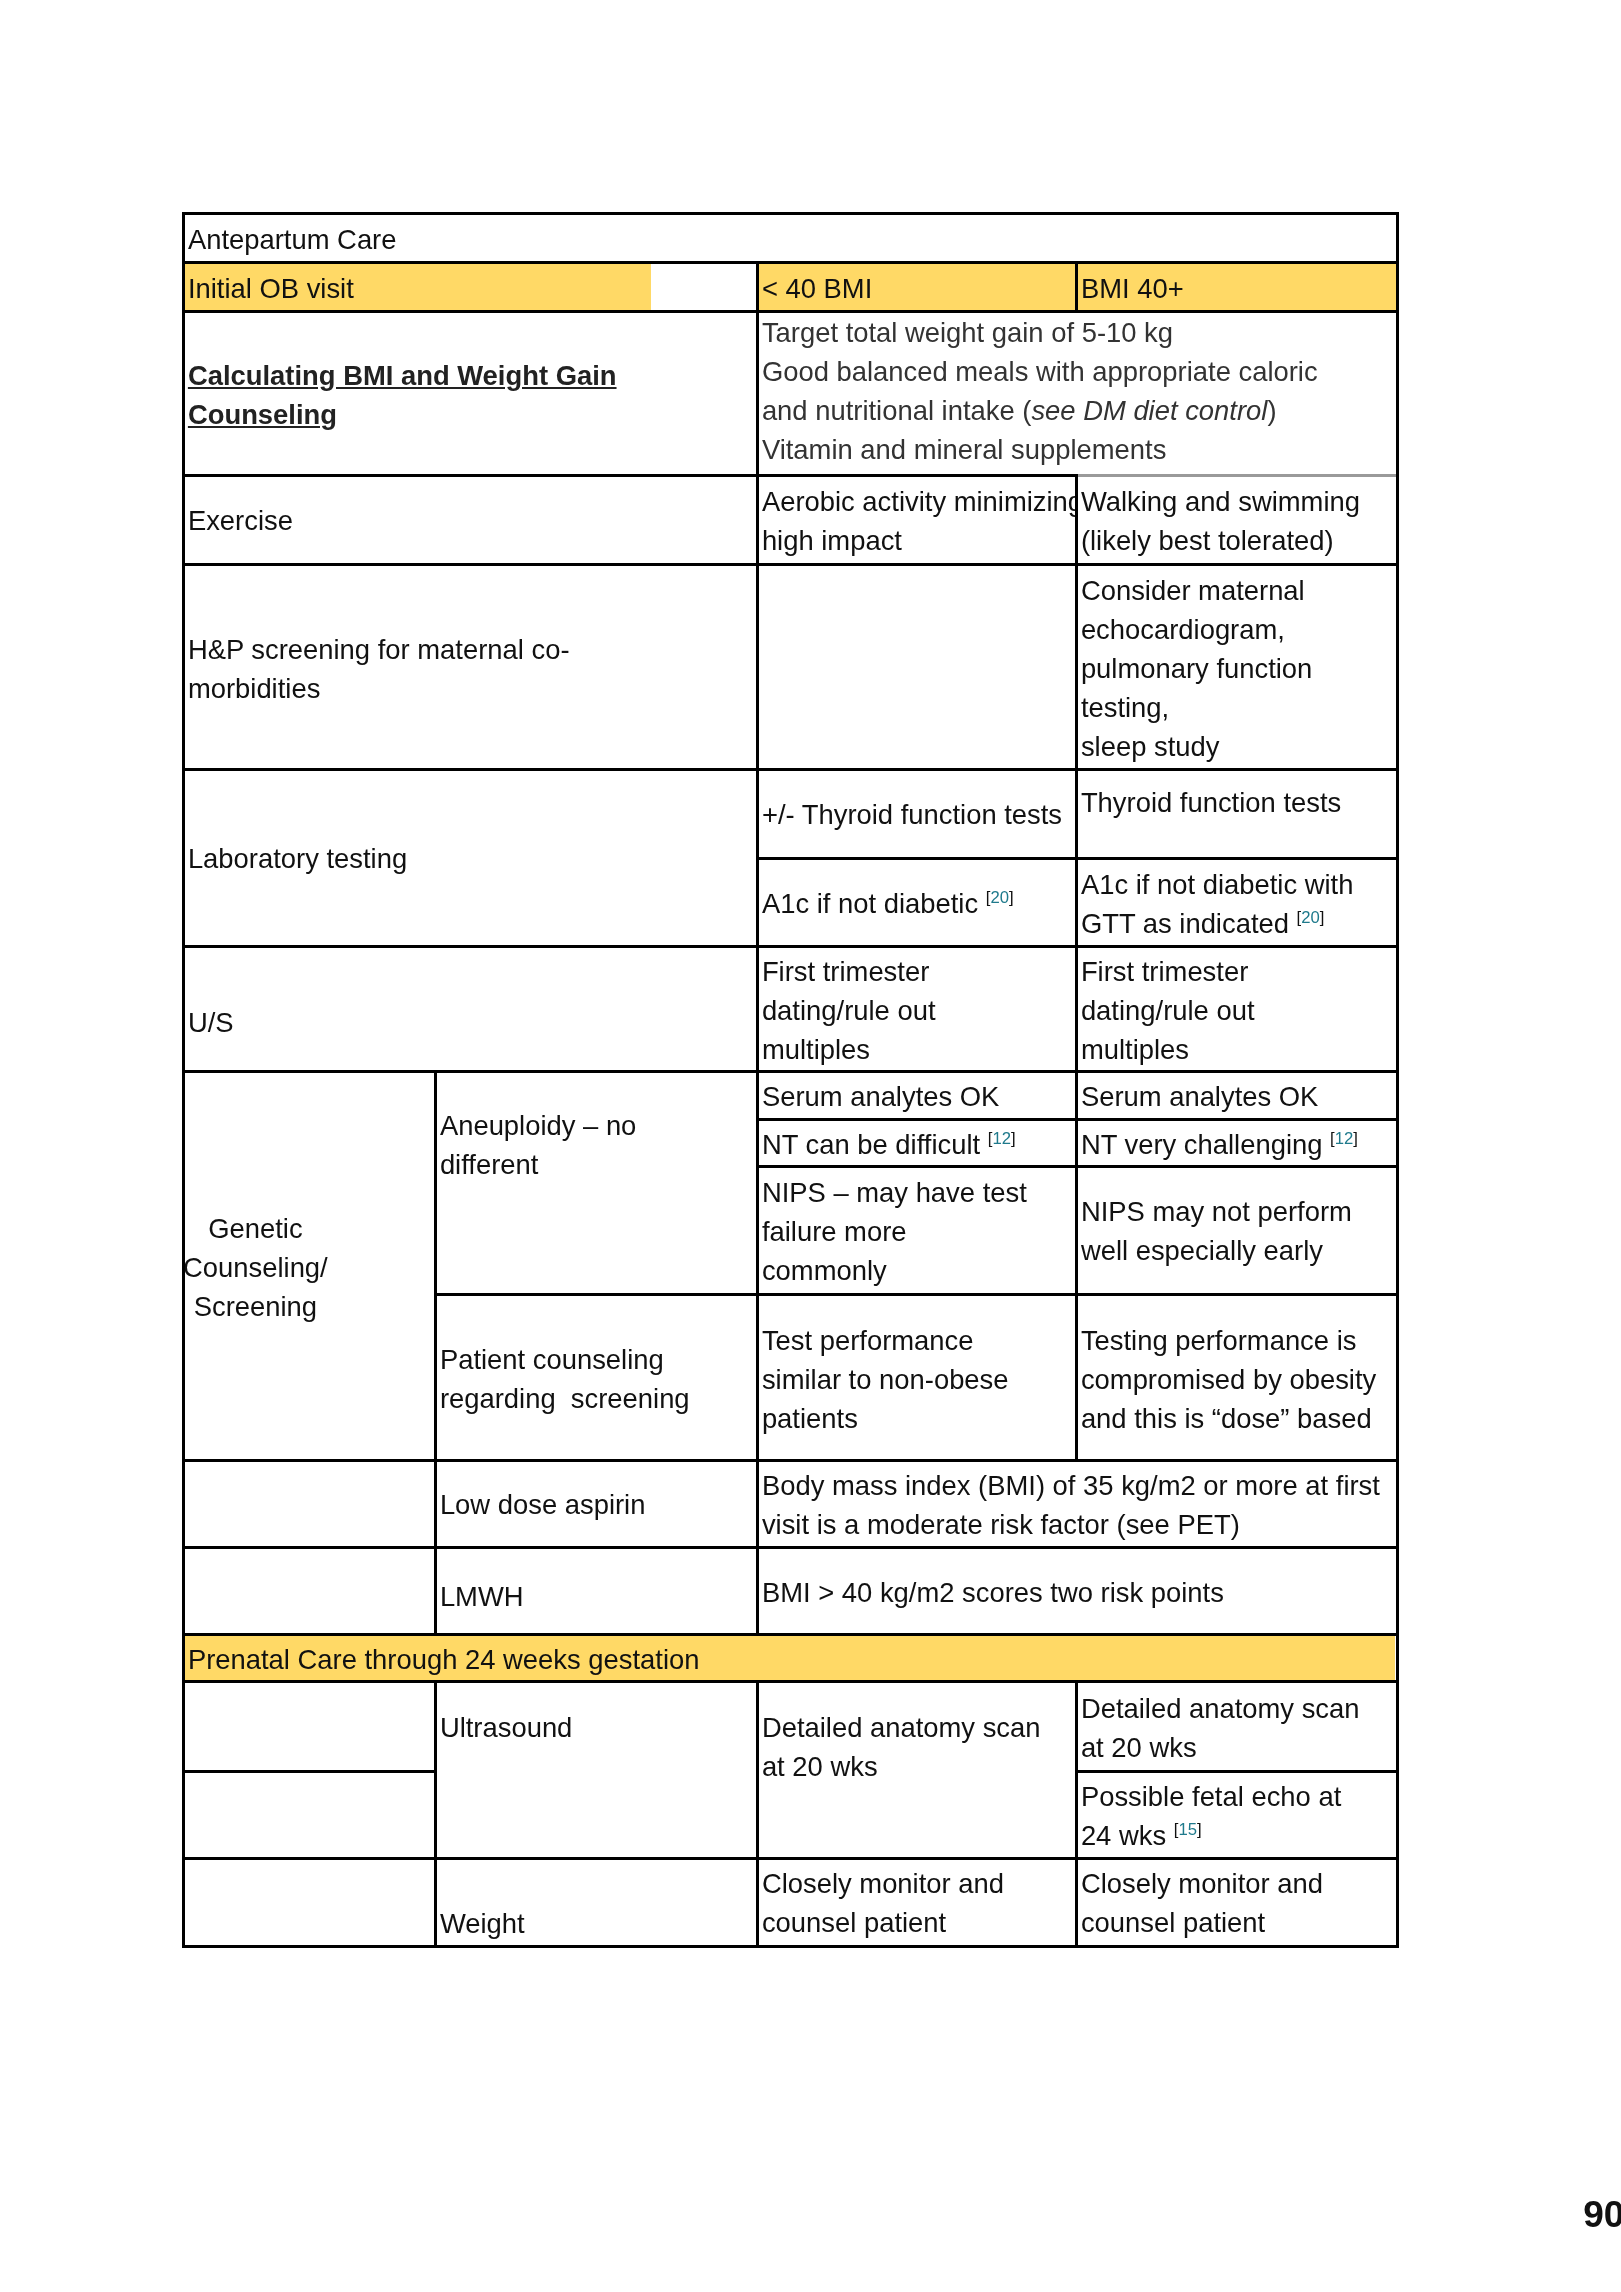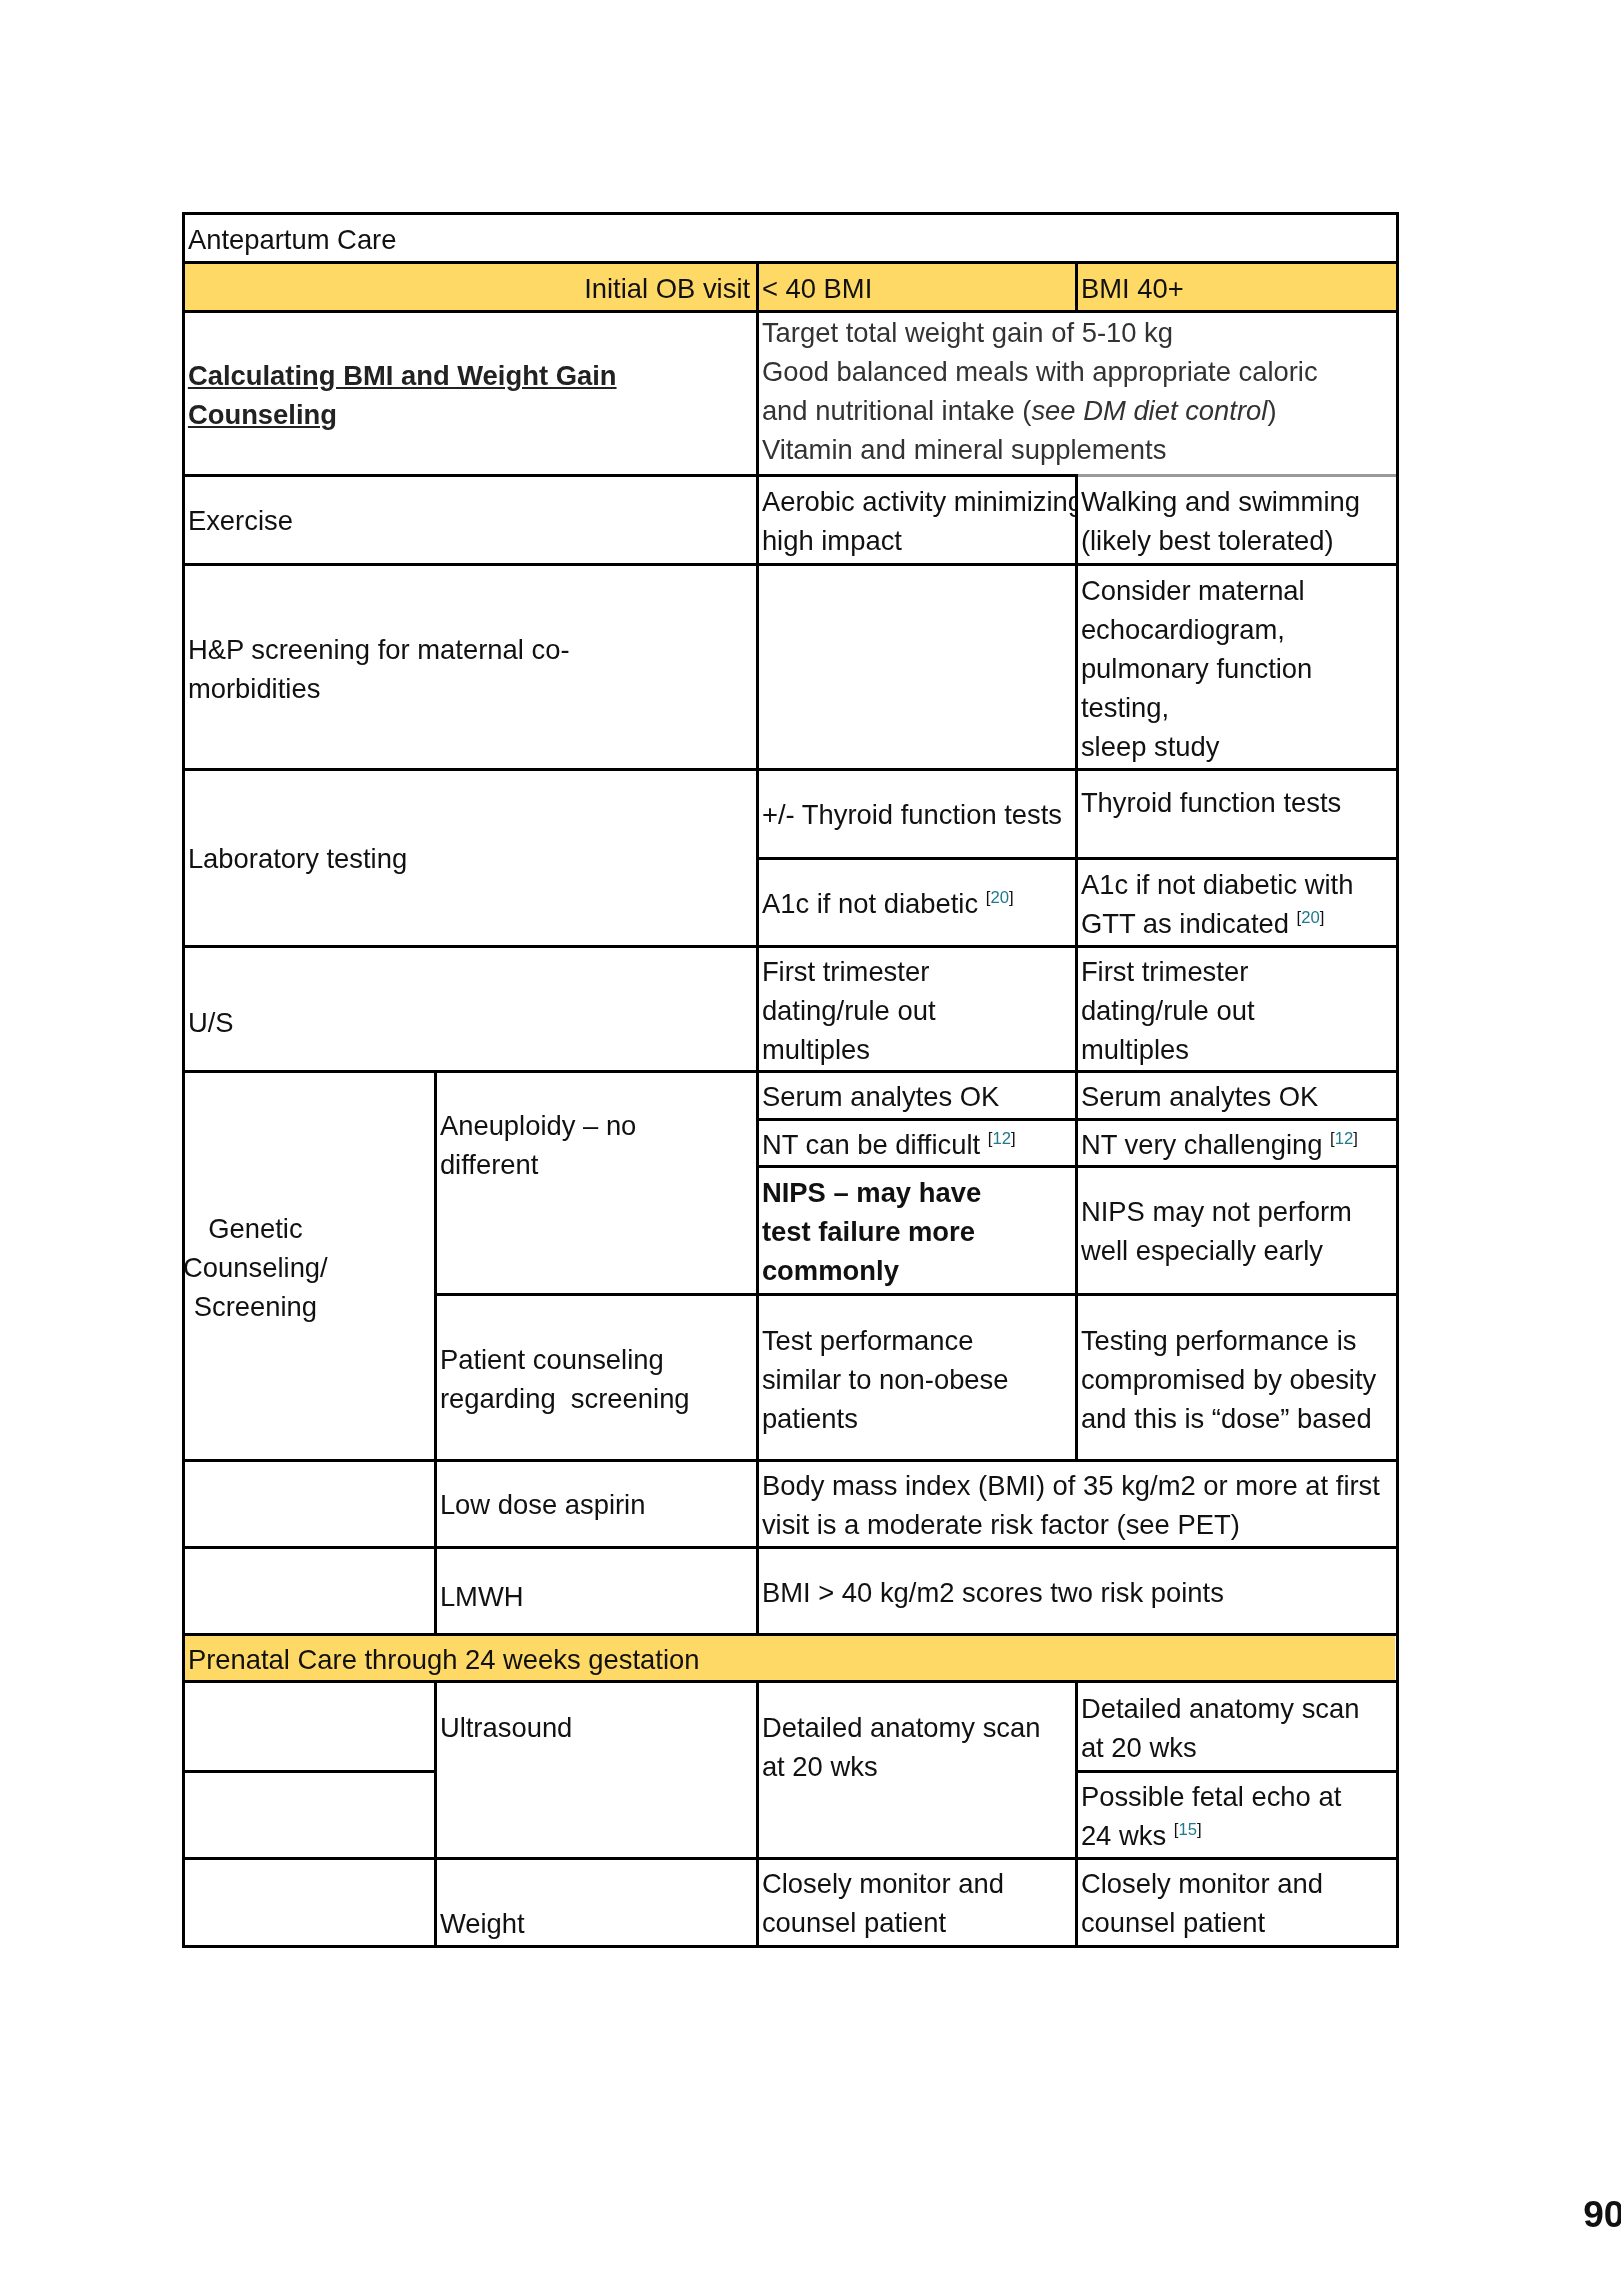--- a/index.html
+++ b/index.html
@@ -22,21 +22,21 @@
 </style>
 </head>
 <body>
 
 <div>
 
   <div class="cell" style="left:183px;top:213px;width:1212px;height:49px;">
     <span>Antepartum Care</span>
   </div>
 
-  <div class="cell yellow" style="left:183px;top:262px;width:573px;height:49px;text-align:right;">
+  <div class="cell yellow" style="left:183px;top:262px;width:468px;height:49px;">
     <span>Initial OB visit</span>
   </div>
   <div class="cell yellow" style="left:757px;top:262px;width:320px;height:49px;">
     <span>&lt; 40 BMI</span>
   </div>
   <div class="cell yellow" style="left:1076px;top:262px;width:320px;height:49px;">
     <span>BMI 40+</span>
   </div>
 
   <div class="cell" style="left:183px;top:311px;width:573px;height:165px;">
@@ -111,21 +111,21 @@
   <div class="cell" style="left:1076px;top:1071px;width:320px;height:48px;">
     <span>Serum analytes OK</span>
   </div>
   <div class="cell" style="left:757px;top:1119px;width:320px;height:47px;">
     <span><span>NT can be difficult</span> <span class="ref">[<span class="n">12</span>]</span></span>
   </div>
   <div class="cell" style="left:1076px;top:1119px;width:320px;height:47px;">
     <span><span>NT very challenging</span> <span class="ref">[<span class="n">12</span>]</span></span>
   </div>
   <div class="cell" style="left:757px;top:1166px;width:320px;height:127px;">
-    <span style="max-width:265px;font-weight:bold;">NIPS – may have test failure more commonly</span>
+    <span style="max-width:265px;">NIPS – may have test failure more commonly</span>
   </div>
   <div class="cell" style="left:1076px;top:1166px;width:320px;height:127px;">
     <span>NIPS may not perform well especially early</span>
   </div>
   <div class="cell" style="left:435px;top:1294px;width:321px;height:167px;">
     <span style="white-space:pre-wrap;max-width:294px;">Patient counseling regarding  screening</span>
   </div>
   <div class="cell" style="left:757px;top:1294px;width:320px;height:167px;">
     <span style="max-width:294px;">Test performance similar to non-obese patients</span>
   </div>

